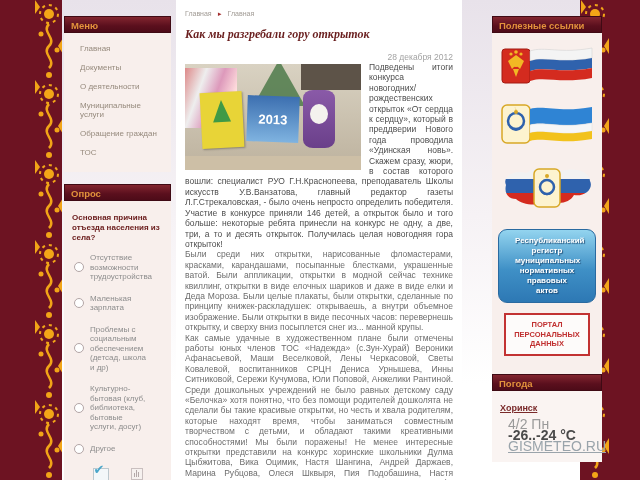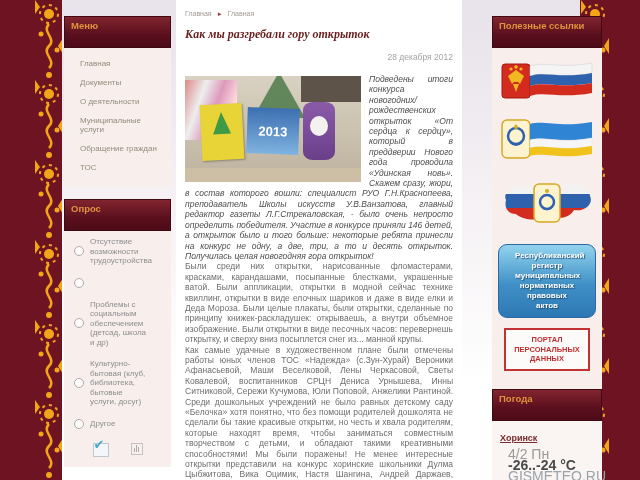--- a/index.html
+++ b/index.html
@@ -9,21 +9,21 @@
   .orn-left{left:34px;}
   .orn-right{left:580px;}
   .container{position:absolute;left:62px;top:0;width:518px;height:480px;
        background:linear-gradient(#e8e2ea,#f6f2f5 45%,#ffffff 80%);}
   
   .col-left{position:absolute;left:2px;top:16px;width:107px;}
   .col-main{position:absolute;left:114px;top:0;width:286px;height:480px;background:#fff;
        padding:6px 9px;box-sizing:border-box;overflow:hidden;}
   .col-right{position:absolute;left:430px;top:16px;width:110px;}
   
-  .hdr{height:32px;line-height:17px;padding-left:6px;font-weight:bold;font-size:9.5px;
+  .hdr{height:17px;line-height:17px;padding-left:6px;font-weight:bold;font-size:9.5px;
        color:#e2923c;background:linear-gradient(#82252f,#5a0f1d 60%,#4d0b18);
        border:1px solid #3f0a14;box-sizing:border-box;}
   .box-body{background:#f8efec;padding:6px 6px 10px 6px;}
   
   .menu-body a{display:block;font-size:8px;color:#968a7d;text-decoration:none;
        padding:5px 0 5px 10px;cursor:pointer;}
   
   .poll-body{font-size:8px;color:#8d8d8d;}
   .poll-q{font-weight:bold;color:#6d2020;font-size:8px;margin:6px 2px 10px 2px;line-height:10px;}
   .poll-opt{display:flex;align-items:center;gap:6px;margin:0 15px 12px 4px;line-height:9.5px;}
@@ -34,21 +34,21 @@
   .vote-btn .check{position:absolute;left:0px;top:-7px;font-size:13px;color:#49a6ca;}
   .results-btn{width:12px;height:12px;border:1px solid #c9bfbf;background:#f6f1ef;
        display:flex;align-items:flex-end;justify-content:center;gap:1px;padding:2px;box-sizing:border-box;}
   .results-btn i{display:block;width:2px;background:#b3a8a8;}
   
   .crumbs{font-size:7px;color:#a09a94;margin:4px 0 10px 0;}
   .crumbs a{color:#a09a94;text-decoration:none;}
   .crumbs .sep{color:#a43030;font-size:6px;margin:0 5px;}
   .art-title{font-family:"Liberation Serif","DejaVu Serif",serif;font-weight:bold;
        font-size:12px;color:#6a1f1f;margin:0 0 10px 0;font-style:italic;}
-  .art-date{text-align:right;font-size:8.5px;color:#a3a3a3;margin:0 0 12px 0;}
+  .art-date{text-align:right;font-size:8.5px;color:#a3a3a3;margin:0 0 0 0;}
   .photo{float:left;width:176px;height:106px;margin:2px 8px 4px 0;position:relative;
        overflow:hidden;background:linear-gradient(#d9d2c2,#bdb29e);}
   .photo *{position:absolute;}
   .ph-shelf{right:0;top:0;width:60px;height:26px;background:#5d5348;}
   .ph-tree{left:68px;top:-4px;width:0;height:0;border-left:26px solid transparent;
        border-right:26px solid transparent;border-bottom:46px solid #4e7a4a;opacity:.85;}
   .ph-cards{left:0;top:4px;width:52px;height:60px;
        background:linear-gradient(110deg,#d88,#eee 30%,#d9b 55%,#fdd 80%);}
   .ph-yellow{left:16px;top:28px;width:42px;height:56px;background:#e8d437;
        transform:rotate(-3deg);box-shadow:1px 1px 2px rgba(0,0,0,.3);}
@@ -57,21 +57,21 @@
        border-bottom:22px solid #3f9a46;}
   .ph-blue{left:62px;top:32px;width:52px;height:46px;background:linear-gradient(#3c6fb0,#7fb3e0);
        transform:rotate(2deg);color:#fff;font-weight:bold;font-size:13px;
        display:flex;align-items:center;justify-content:center;}
   .ph-purple{left:118px;top:26px;width:32px;height:58px;border-radius:10px/8px;
        background:linear-gradient(#8a5aa8,#6a3f8a);}
   .ph-purple i{position:absolute;left:7px;top:14px;width:18px;height:20px;border-radius:50%;
        background:#f4f2ee;}
   .ph-table{left:0;bottom:0;width:176px;height:14px;background:#cdbfa6;}
   .art p{font-size:8.5px;line-height:10.4px;text-align:justify;margin:0;color:#6d6d6d;}
-  .art p.lead{font-style:italic;color:#4d4d4d;}
+  .art p.lead{color:#4d4d4d;}
   
   .links-body{background:#f8efec;padding:8px 4px 10px 4px;text-align:center;}
   .flag-link{display:block;margin:2px auto 12px auto;width:94px;cursor:pointer;}
   .reg-btn{display:block;margin:6px auto 10px auto;width:98px;box-sizing:border-box;
        border-radius:9px;border:1px solid #2a6aa0;padding:6px 16px;
        background:linear-gradient(#93d4ef,#3f90c6 55%,#2d78b4);
        color:#fff;font-weight:bold;font-size:8px;line-height:10px;text-align:center;
        text-shadow:1px 1px 1px rgba(20,60,100,.8);cursor:pointer;}
   .portal-btn{display:block;margin:8px auto 8px auto;width:86px;box-sizing:border-box;
        border:2px solid #c23232;background:#fdfbfa;padding:5px 3px;
@@ -122,26 +122,28 @@
         <a>О деятельности</a>
         <a>Муниципальные услуги</a>
         <a>Обращение граждан</a>
         <a>ТОС</a>
       </div>
     </div>
 
     <div class="box" style="margin-top:12px;">
       <div class="hdr">Опрос</div>
       <div class="box-body poll-body">
+        <div class="poll-q">Основная причина отъезда населения из села?</div>
         <label class="poll-opt">
           <span class="radio"></span>
           <span>Отсутствие возможности трудоустройства</span>
           </label>
         <label class="poll-opt">
           <span class="radio"></span>
+          <span>Маленькая зарплата</span>
           </label>
         <label class="poll-opt">
           <span class="radio"></span>
           <span>Проблемы с социальным обеспечением (детсад, школа и др)</span>
           </label>
         <label class="poll-opt">
           <span class="radio"></span>
           <span>Культурно-бытовая (клуб, библиотека, бытовые услуги, досуг)</span>
           </label>
         <label class="poll-opt">

